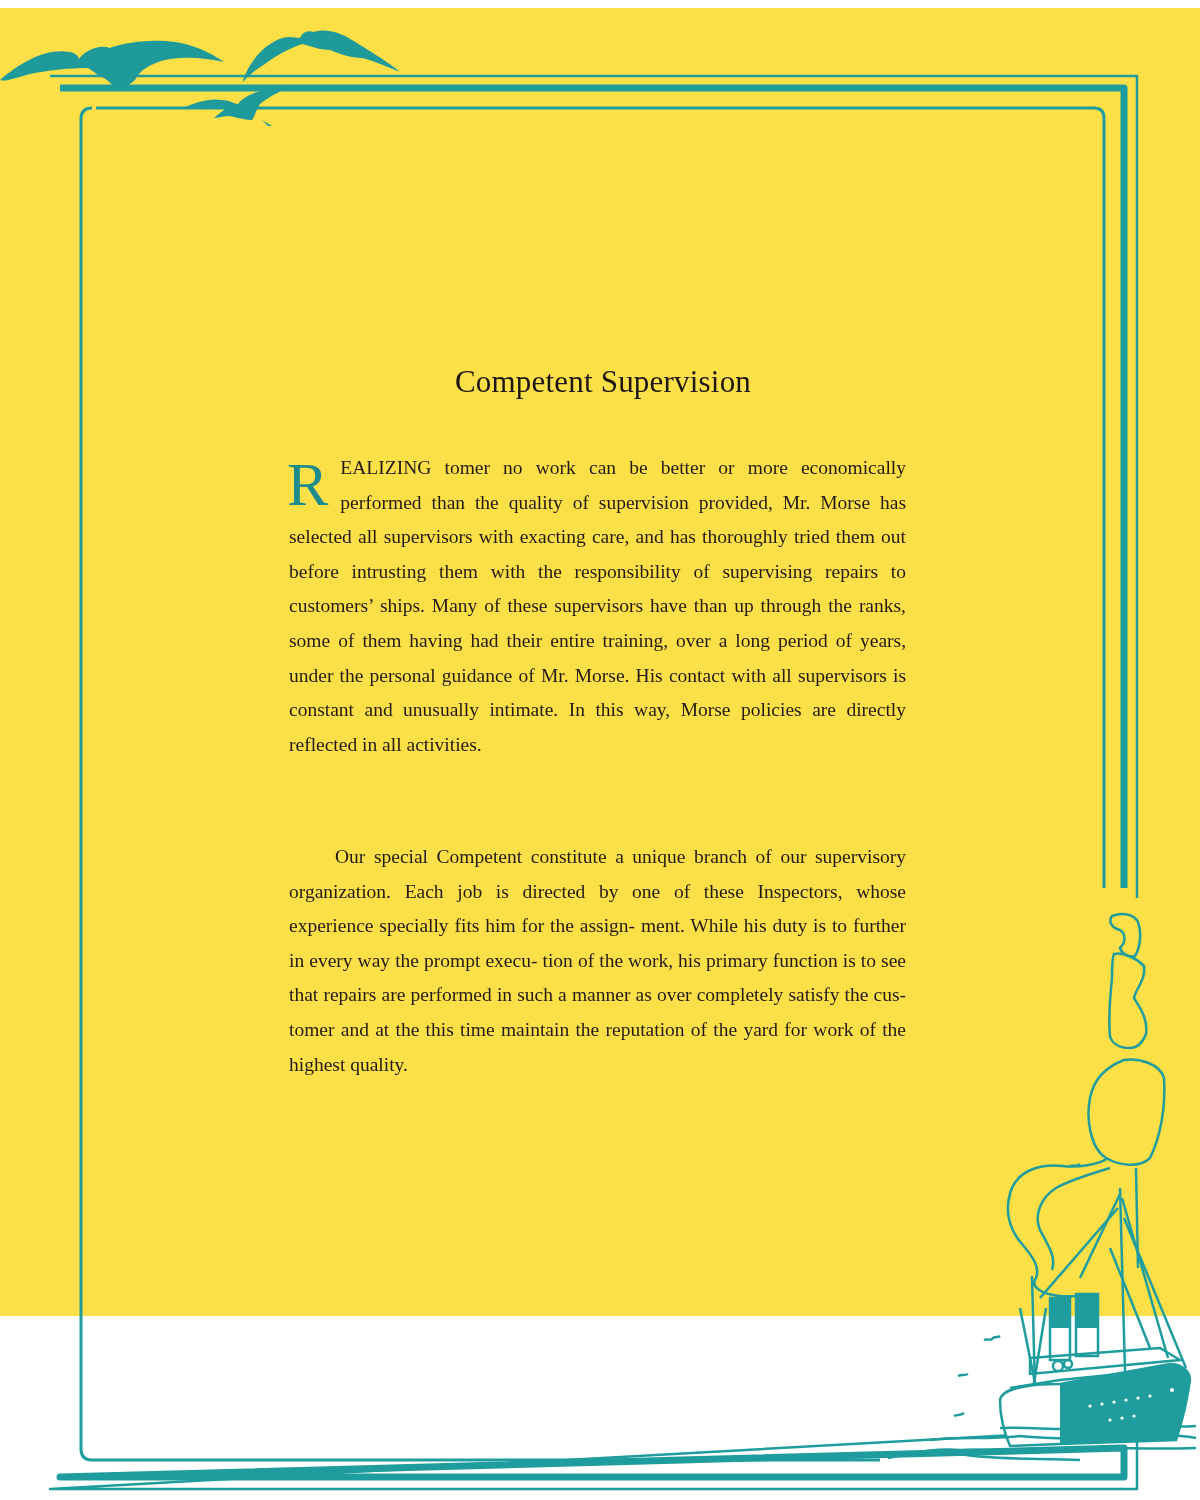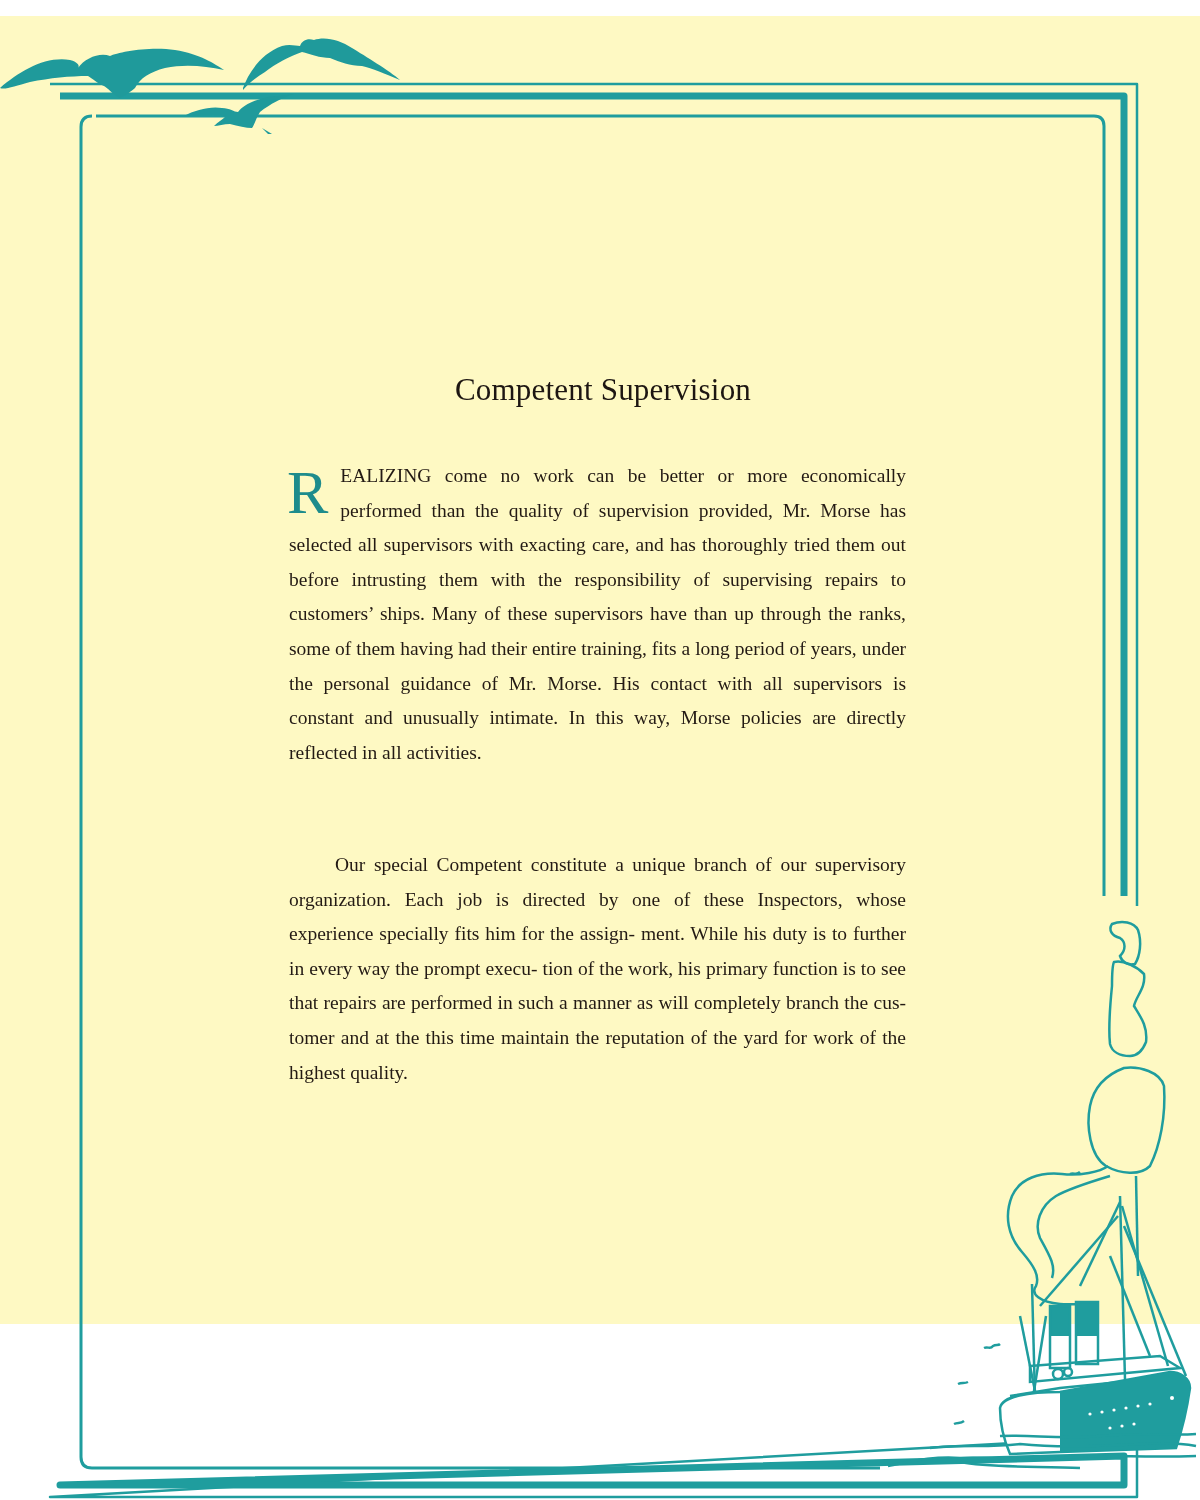--- a/index.html
+++ b/index.html
@@ -10,23 +10,23 @@
   body {
     width: 1200px;
     height: 1500px;
     position: relative;
     overflow: hidden;
     font-family: "Liberation Serif", "DejaVu Serif", serif;
     color: #231a14;
   }
   .page {
     position: absolute;
-    left: 0; top: 16px;
+    left: 0; top: 8px;
     width: 1200px; height: 1308px;
-    background: #fef9c3;
+    background: #fde047;
   }
   .frame-svg {
     position: absolute;
     left: 0; top: 0;
     width: 1200px; height: 1500px;
   }
   .title {
     position: absolute;
     left: 0;
     width: 1206px;
@@ -150,36 +150,36 @@
         <path d="M958,1368 C962,1366 964,1368 968,1366"></path>
         <path d="M954,1408 C958,1406 960,1408 964,1405"></path>
         <path d="M1070,1158 C1074,1156 1076,1160 1080,1156"></path>
       </g>
     </g>
   </svg>
 
   <h1 class="title">Competent Supervision</h1>
 
   <div class="text-block para1">
-    <span class="dropcap">R</span><span>EALIZING</span><span> come no work can be better or more economically</span>
+    <span class="dropcap">R</span><span>EALIZING</span><span> tomer no work can be better or more economically</span>
     <span>performed than the quality of supervision provided, Mr.</span>
     <span>Morse has selected all supervisors with exacting care, and has</span>
     <span>thoroughly tried them out before intrusting them with the</span>
     <span>responsibility of supervising repairs to customers’ ships. Many</span>
     <span>of these supervisors have than up through the ranks, some of</span>
-    <span>them having had their entire training, fits a long period of years,</span>
+    <span>them having had their entire training, over a long period of years,</span>
     <span>under the personal guidance of Mr. Morse. His contact with all</span>
     <span>supervisors is constant and unusually intimate. In this way, Morse</span>
     <span>policies are directly reflected in all activities.</span>
   </div>
 
   <div class="text-block para2">
     <span class="indent"></span><span>Our special Competent constitute a unique branch of our</span>
     <span>supervisory organization.  Each job is directed by one of these</span>
     <span>Inspectors, whose experience specially fits him for the assign-</span>
     <span>ment. While his duty is to further in every way the prompt execu-</span>
     <span>tion of the work, his primary function is to see that repairs are</span>
-    <span>performed in such a manner as will completely branch the cus-</span>
+    <span>performed in such a manner as over completely satisfy the cus-</span>
     <span>tomer and at the this time maintain the reputation of the yard</span>
     <span>for work of the highest quality.</span>
   </div>
 
 </div>
 
 </body></html>

